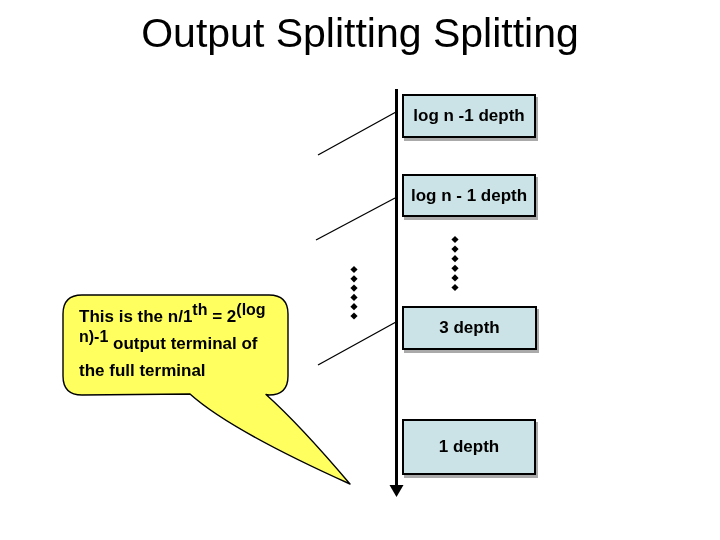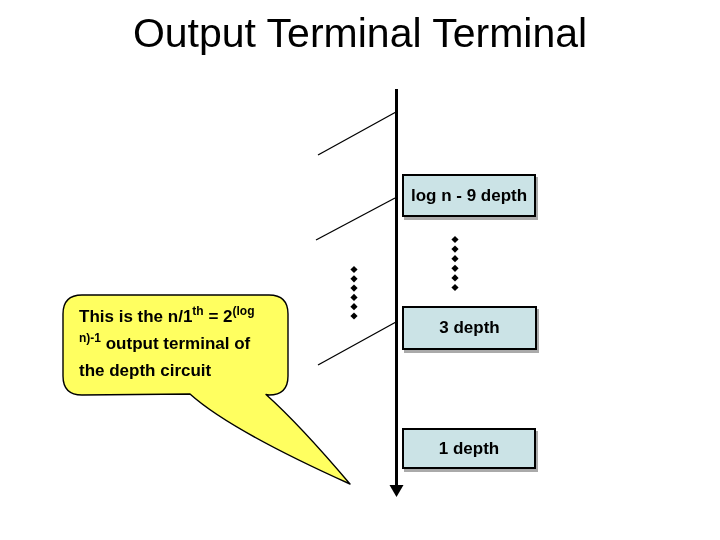--- a/index.html
+++ b/index.html
@@ -20,36 +20,36 @@
     background:var(--box-fill,#cbe3e6);
     border:2px solid var(--box-border,#000);
     box-shadow:2px 3px 0 #aaaaaa;
     display:flex;align-items:center;justify-content:center;
     font-size:17px;font-weight:bold;color:#000;
     box-sizing:border-box;white-space:nowrap;
   }
   .box-1{left:402px;top:94px;width:134px;height:44px;}
   .box-2{left:402px;top:174px;width:134px;height:43px;}
   .box-3{left:402px;top:306px;width:135px;height:44px;}
-  .box-4{left:402px;top:428px;width:134px;height:41px;text-align:right;}
+  .box-4{left:402px;top:419px;width:134px;height:56px;text-align:right;}
   .callout-text{
     position:absolute;left:79px;top:303px;width:200px;
     font-size:17px;line-height:27px;font-weight:bold;color:#000;
   }
   .callout-text sup{
-    font-size:12px;line-height:0;vertical-align:super;
+    font-size:16px;line-height:0;vertical-align:super;
   }
   .line{stroke:var(--line-color,#000);}
 </style>
 </head>
 <body>
 
 <div class="slide">
 
-  <div class="slide-title">Output Terminal Terminal</div>
+  <div class="slide-title">Output Splitting Splitting</div>
 
   <svg class="gfx" viewBox="0 0 720 540">
 
     <g>
       <line class="line" x1="396.5" y1="89" x2="396.5" y2="487" stroke-width="3"></line>
       <polygon points="389.5,485 403.5,485 396.5,497" style="fill:var(--line-color,#000)"></polygon>
     </g>
 
     <line class="line" x1="318" y1="155" x2="396" y2="112" stroke-width="1.3"></line>
     <line class="line" x1="316" y1="240" x2="395" y2="198" stroke-width="1.3"></line>
@@ -70,27 +70,30 @@
     <g id="ellipsis-right">
         <path d="M 455 235.9 L 458.6 239.5 L 455 243.1 L 451.4 239.5 Z" fill="#000000"></path>
         <path d="M 455 245.5 L 458.6 249.1 L 455 252.7 L 451.4 249.1 Z" fill="#000000"></path>
         <path d="M 455 255.1 L 458.6 258.7 L 455 262.3 L 451.4 258.7 Z" fill="#000000"></path>
         <path d="M 455 264.7 L 458.6 268.3 L 455 271.90000000000003 L 451.4 268.3 Z" fill="#000000"></path>
         <path d="M 455 274.29999999999995 L 458.6 277.9 L 455 281.5 L 451.4 277.9 Z" fill="#000000"></path>
         <path d="M 455 283.9 L 458.6 287.5 L 455 291.1 L 451.4 287.5 Z" fill="#000000"></path>
       </g>
   </svg>
 
+  <div class="depth-box box-1">
+    <span>log n -1 depth</span>
+  </div>
   <div class="depth-box box-2">
-    <span>log n - 9 depth</span>
+    <span>log n - 1 depth</span>
   </div>
   <div class="depth-box box-3">
     <span>3 depth</span>
   </div>
   <div class="depth-box box-4">
     <span>1 depth</span>
   </div>
 
   <div class="callout-text">
-    <span>This is the n/1</span><sup>th</sup><span> = 2</span><sup>(log n)-1</sup><span> output terminal of the depth circuit</span>
+    <span>This is the n/1</span><sup>th</sup><span> = 2</span><sup>(log n)-1</sup><span> output terminal of the full terminal</span>
   </div>
 
 </div>
 
 </body></html>

